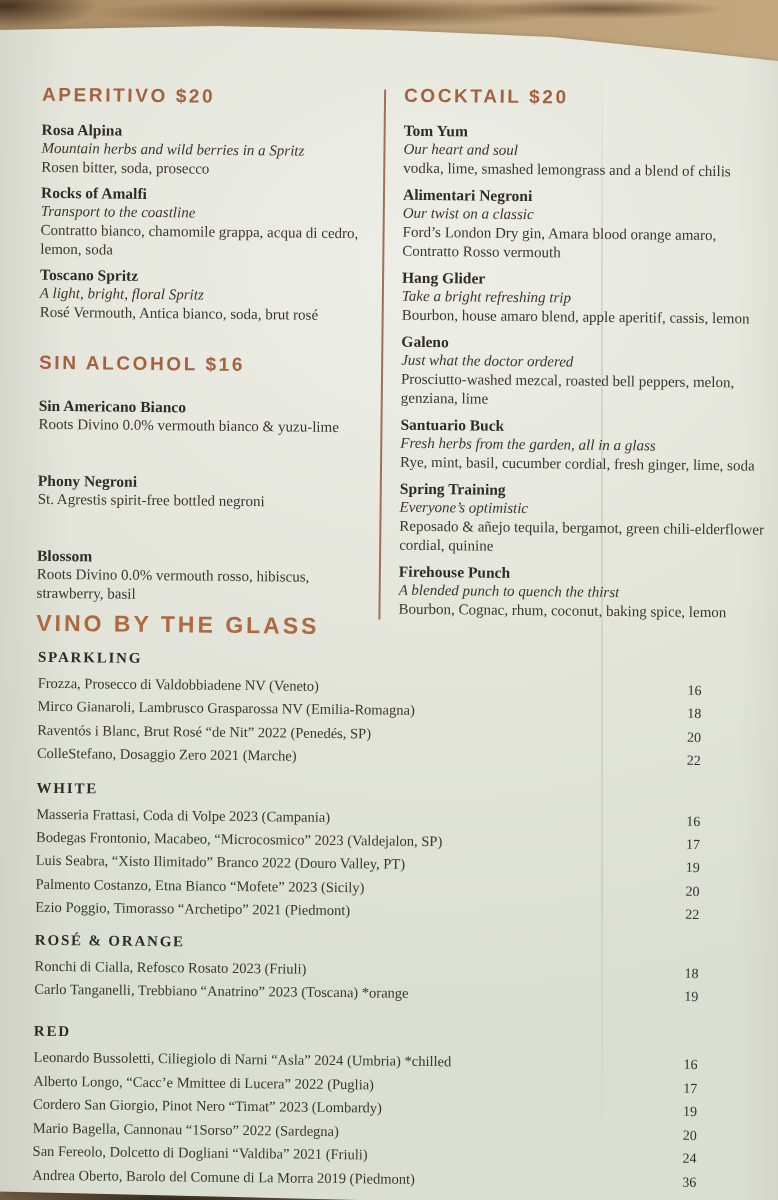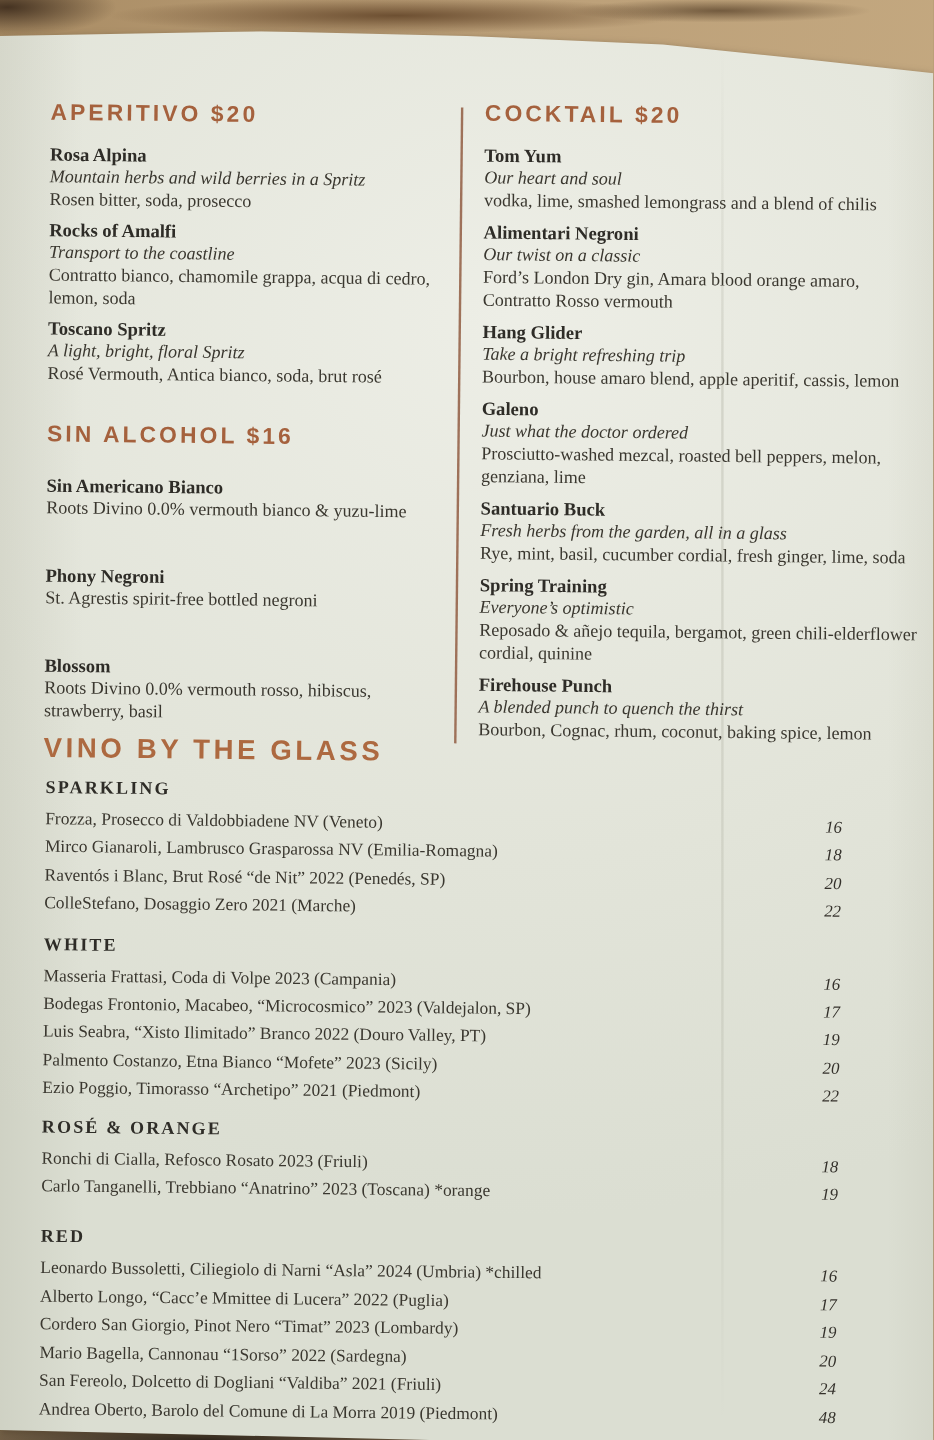--- a/index.html
+++ b/index.html
@@ -68,21 +68,21 @@
   .drink-ing{ font-size:15px; line-height:19px; color:#3a372f; }
 
   .wine-group{ padding-left:2px; }
   .group-label{
     font-size:15px; letter-spacing:1.8px; font-weight:bold;
     color:#2e2c27; line-height:19px; margin-bottom:5px;
   }
   .g-white{ margin-top:13px; } .g-rose{ margin-top:11px; } .g-red{ margin-top:21px; }
   .wine-row{ display:flex; align-items:baseline; line-height:22.4px; }
   .wine-name{ flex:1 1 auto; font-size:14.5px; color:#3a372f; }
-  .wine-price{ flex:0 0 42px; text-align:right; font-size:14px; color:#34312b;font-style:italic; }
+  .wine-price{ flex:0 0 42px; text-align:right; font-size:14px; color:#34312b; }
 </style>
 </head>
 <body>
 
 <div class="wood"></div>
 
 <div class="paper-wrap">
   <div class="paper">
     <div class="crease"></div>
     <div class="content">
@@ -239,20 +239,20 @@
           <div class="wine-row">
             <span class="wine-name">Mario Bagella, Cannonau “1Sorso” 2022 (Sardegna)</span>
             <span class="wine-price">20</span>
           </div>
           <div class="wine-row">
             <span class="wine-name">San Fereolo, Dolcetto di Dogliani “Valdiba” 2021 (Friuli)</span>
             <span class="wine-price">24</span>
           </div>
           <div class="wine-row">
             <span class="wine-name">Andrea Oberto, Barolo del Comune di La Morra 2019 (Piedmont)</span>
-            <span class="wine-price">48</span>
+            <span class="wine-price">36</span>
           </div>
         </div>
       </section>
 
     </div>
   </div>
 </div>
 
 </body></html>

